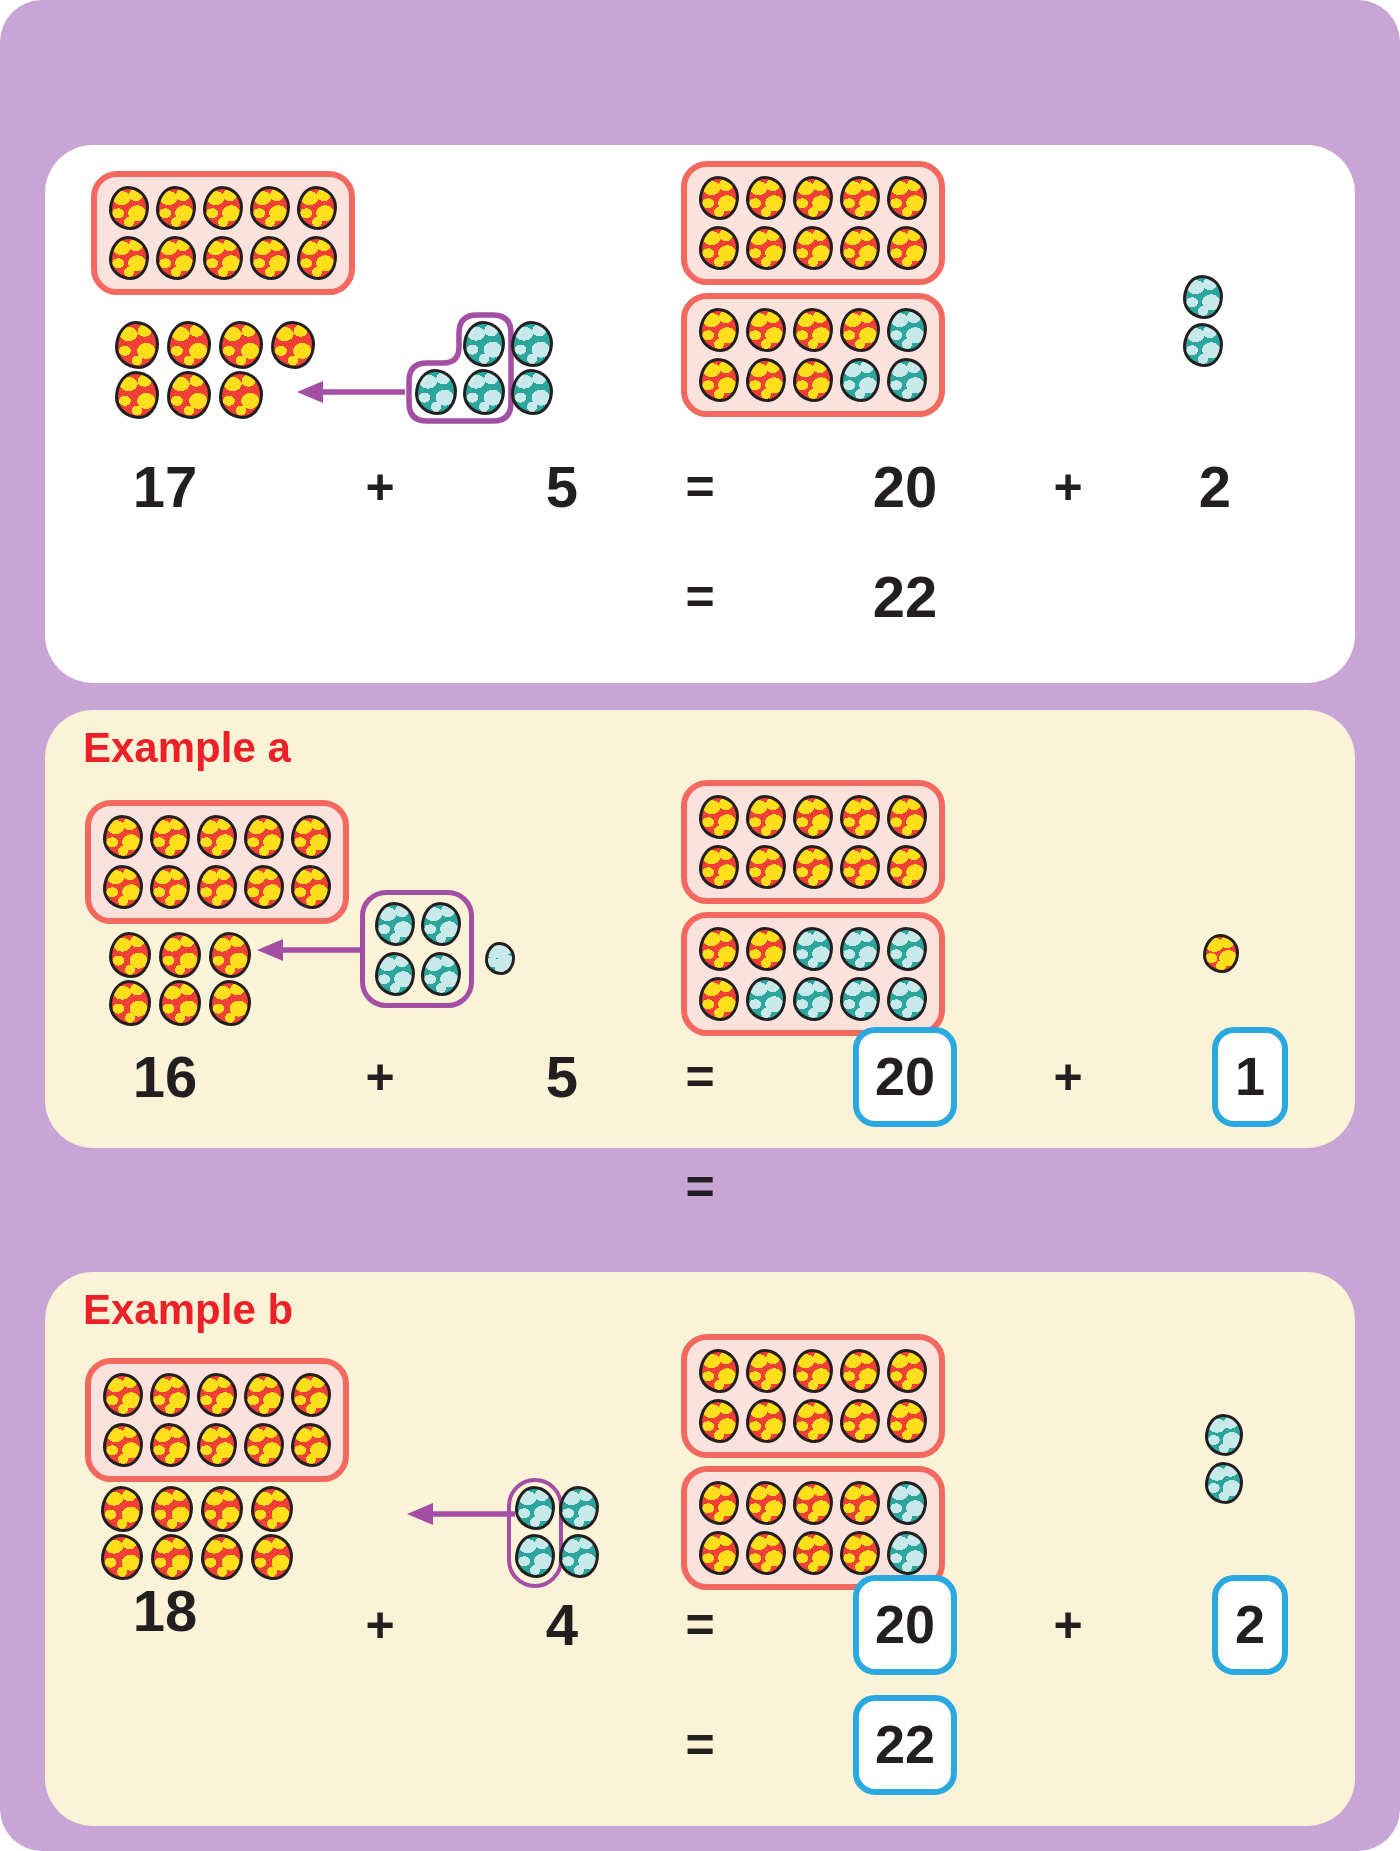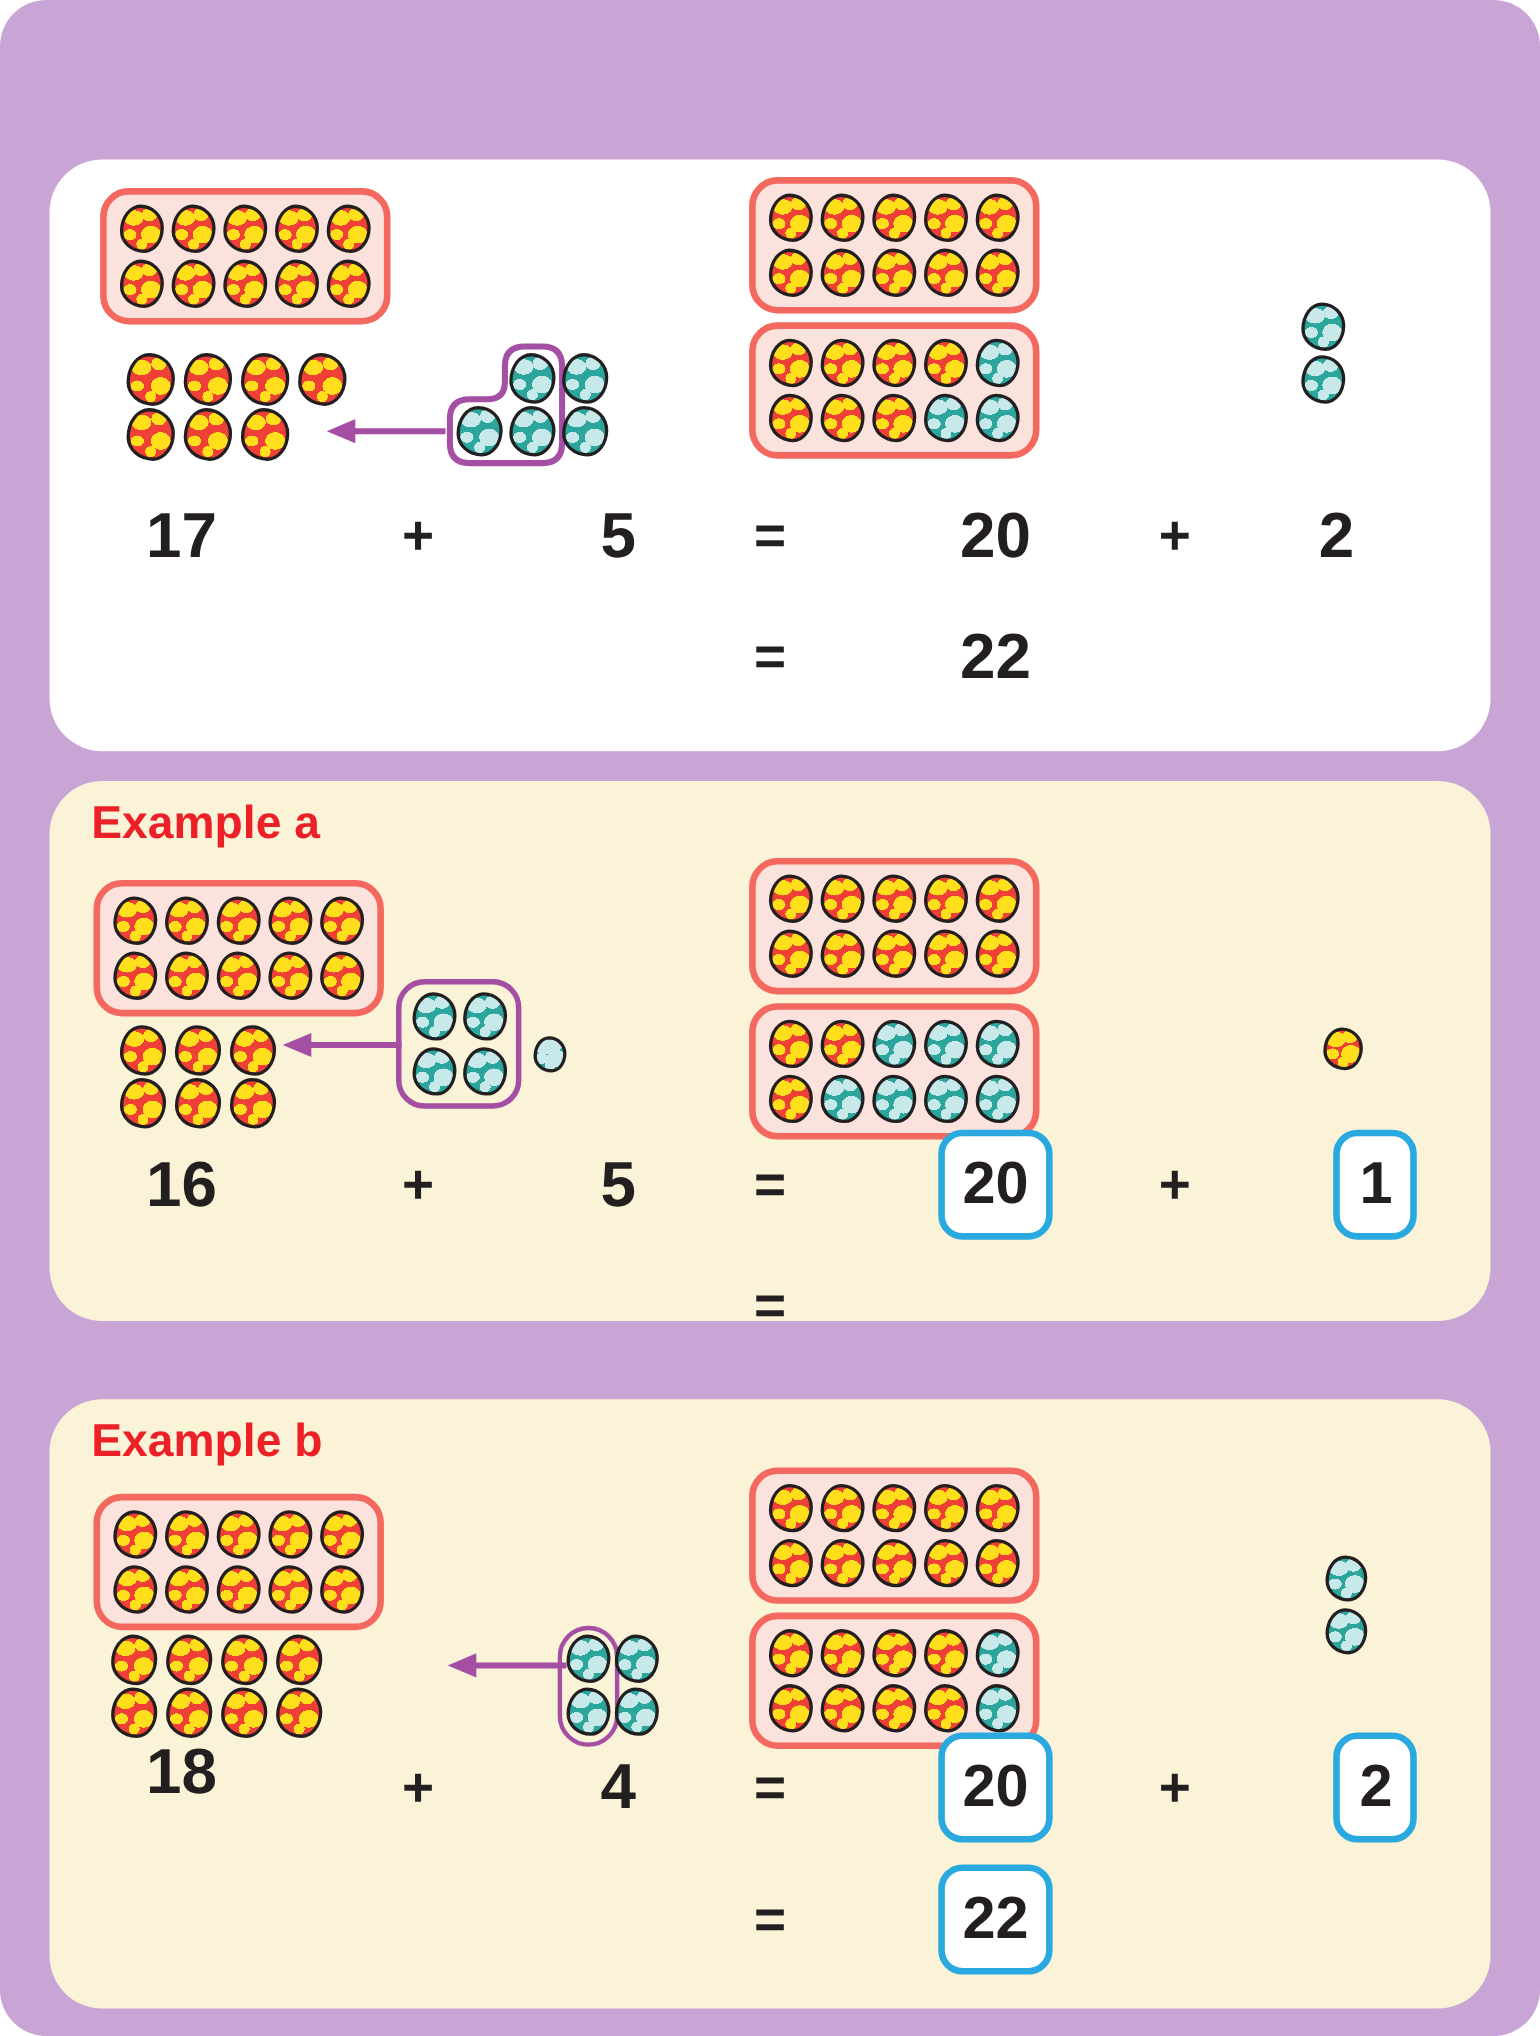--- a/index.html
+++ b/index.html
@@ -41,21 +41,21 @@
     background-image:
       radial-gradient(ellipse 9px 7px at 28% 24%, var(--berry_teal_spot) 99%, transparent),
       radial-gradient(ellipse 7px 6px at 70% 16%, var(--berry_teal_spot) 99%, transparent),
       radial-gradient(ellipse 9px 8px at 74% 64%, var(--berry_teal_spot) 99%, transparent),
       radial-gradient(ellipse 6px 5px at 18% 64%, var(--berry_teal_spot) 99%, transparent),
       radial-gradient(ellipse 5px 5px at 50% 87%, var(--berry_teal_spot) 99%, transparent);
     background-color:var(--berry_teal);
   }
   .eq{
     position:absolute;transform:translateX(-50%);
-    color:var(--text_dark);font-weight:bold;white-space:nowrap;text-align:right;
+    color:var(--text_dark);font-weight:bold;white-space:nowrap;text-align:center;
   }
   .eq.num{font-size:58px;line-height:92px;height:92px;}
   .eq.op{font-size:50px;line-height:92px;height:92px;}
   .eq.abox{
     box-sizing:border-box;height:100px;line-height:86px;min-width:76px;
     padding:0 16px;font-size:54px;
     background:#fff;border:6px solid var(--answer_box_border);border-radius:22px;
   }
   .outline-rect{position:absolute;box-sizing:border-box;border:5.5px solid var(--group_outline);background:transparent;}
   .shape-svg{position:absolute;overflow:visible;}
@@ -127,21 +127,21 @@
       <div class="eq op" style="left: 335px; top: 296px;">+</div>
       <div class="eq num" style="left: 517px; top: 296px;">5</div>
       <div class="eq op" style="left: 655px; top: 296px;">=</div>
       <div class="eq num" style="left: 860px; top: 296px;">20</div>
       <div class="eq op" style="left: 1023px; top: 296px;">+</div>
       <div class="eq num" style="left: 1170px; top: 296px;">2</div>
       <div class="eq op" style="left: 655px; top: 406px;">=</div>
       <div class="eq num" style="left: 860px; top: 406px;">22</div>
     </section>
 
-  <section class="panel cream" style="top:710px;height:491px;">
+  <section class="panel cream" style="top:710px;height:438px;">
     <div class="ex-label" style="left:38px;top:14px;">Example a</div>
   <div class="ten-frame" style="left: 40px; top: 90px;">
         <div class="b red"></div>
         <div class="b red"></div>
         <div class="b red"></div>
         <div class="b red"></div>
         <div class="b red"></div>
         <div class="b red"></div>
         <div class="b red"></div>
         <div class="b red"></div>

